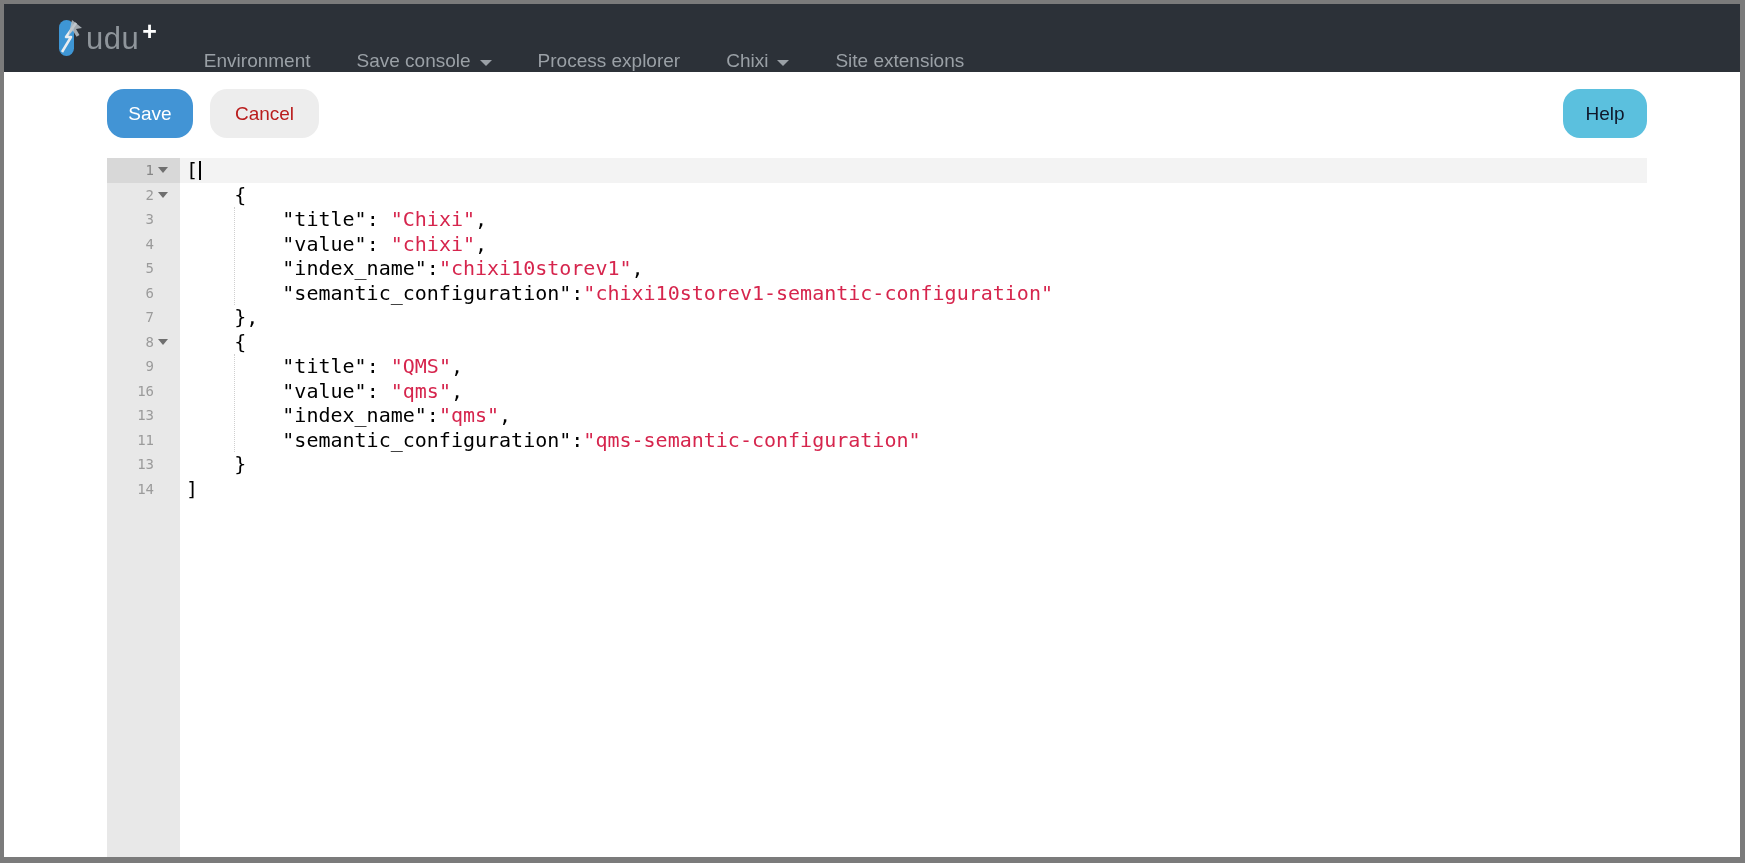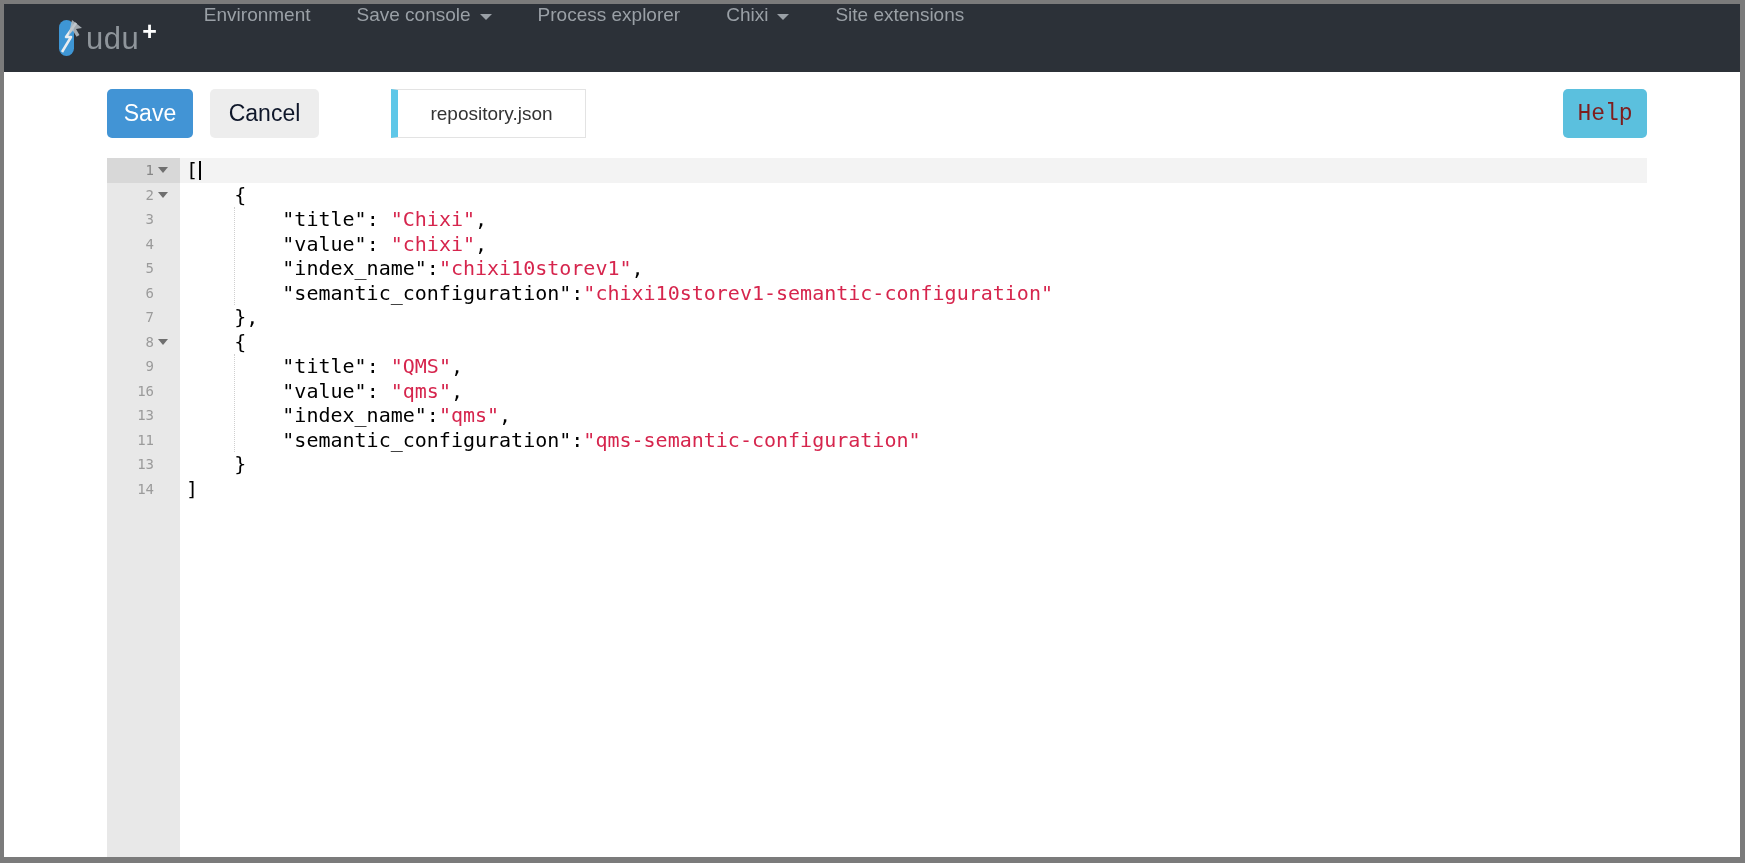--- a/index.html
+++ b/index.html
@@ -24,31 +24,31 @@
     border-right-width:5px;border-bottom-width:6px;
     background:#fff;overflow:hidden;
     display:flex;flex-direction:column;
     font-family:"Liberation Sans",sans-serif;
   }
   
   .navbar{flex:0 0 68px;background:var(--navbar-bg);display:flex;align-items:center;padding-left:50px;}
   .brand{display:flex;align-items:center;cursor:pointer;}
   .brand-text{color:#8f959b;font-size:31px;letter-spacing:.5px;line-height:1;}
   .brand-plus{color:#fff;font-size:25px;line-height:1;margin-left:3px;align-self:flex-start;margin-top:2px;font-weight:bold;}
-  .nav-items{display:flex;margin-left:24px;height:100%;align-items:flex-start;}
+  .nav-items{display:flex;margin-left:24px;height:100%;align-items:flex-end;}
   .nav-link{color:var(--nav-text);font-size:19px;padding:0 23px;display:flex;align-items:center;cursor:pointer;text-decoration:none;}
   .caret{width:0;height:0;border-left:6px solid transparent;border-right:6px solid transparent;border-top:6px solid var(--nav-text);margin-left:9px;margin-top:3px;}
   
   .content{flex:1;display:flex;flex-direction:column;padding:0 93px 0 103px;min-height:0;}
   .toolbar{flex:0 0 49px;margin-top:17px;display:flex;align-items:stretch;}
-  .btn{border:none;border-radius:5px;font-size:23px;font-family:inherit;padding:0 12px;cursor:pointer;}
+  .btn{border:none;border-radius:17px;font-size:19px;font-family:inherit;padding:0 12px;cursor:pointer;}
   .btn-save{background:var(--save-bg);color:#fff;min-width:86px;}
-  .btn-cancel{background:var(--cancel-bg);color:#0f172a;margin-left:17px;min-width:109px;}
+  .btn-cancel{background:var(--cancel-bg);color:#b91c1c;margin-left:17px;min-width:109px;}
   .filename{margin-left:72px;background:#fff;border:1px solid #e3e3e3;border-left:7px solid var(--filename-accent);width:195px;display:flex;align-items:center;justify-content:center;color:#333;font-size:19px;}
-  .btn-help{margin-left:auto;background:var(--help-bg);color:#7f1d1d;min-width:84px;font-family:Liberation Mono, monospace;}
+  .btn-help{margin-left:auto;background:var(--help-bg);color:#0f172a;min-width:84px;}
   
   .editor{flex:1;margin-top:20px;display:flex;min-height:0;font-family:"DejaVu Sans Mono","Liberation Mono",monospace;}
   .gutter{flex:0 0 73px;background:var(--gutter-bg);}
   .gutter-cell{height:24.5px;display:flex;align-items:center;justify-content:flex-end;padding-right:8px;color:var(--gutter-text);font-size:14px;}
   .gutter-cell.active{background:var(--active-gutter-bg);color:#868686;}
   .fold-spacer{width:18px;display:flex;justify-content:center;align-items:center;}
   .fold-arrow{width:0;height:0;border-left:5px solid transparent;border-right:5px solid transparent;border-top:6px solid #6f6f6f;cursor:pointer;}
   .code-area{flex:1;position:relative;overflow:hidden;background:#fff;cursor:text;}
   .code-line{height:24.5px;line-height:24.5px;white-space:pre;font-size:20px;color:#000;padding-left:6px;position:relative;z-index:1;}
   .code-line.active{background:var(--active-line-bg);}
@@ -93,23 +93,20 @@
           <span>Site extensions</span>
         </a>
       </div>
   </nav>
 
   <div class="content">
 
     <div class="toolbar">
       <button class="btn btn-save">Save</button>
       <button class="btn btn-cancel">Cancel</button>
-      <div class="filename">
-        <span>repository.json</span>
-      </div>
       <button class="btn btn-help">Help</button>
     </div>
 
     <div class="editor">
       <div class="gutter" id="gutter">
           <div class="gutter-cell active">
             <span>1</span>
             <span class="fold-spacer">
               <span class="fold-arrow"></span>
             </span>

